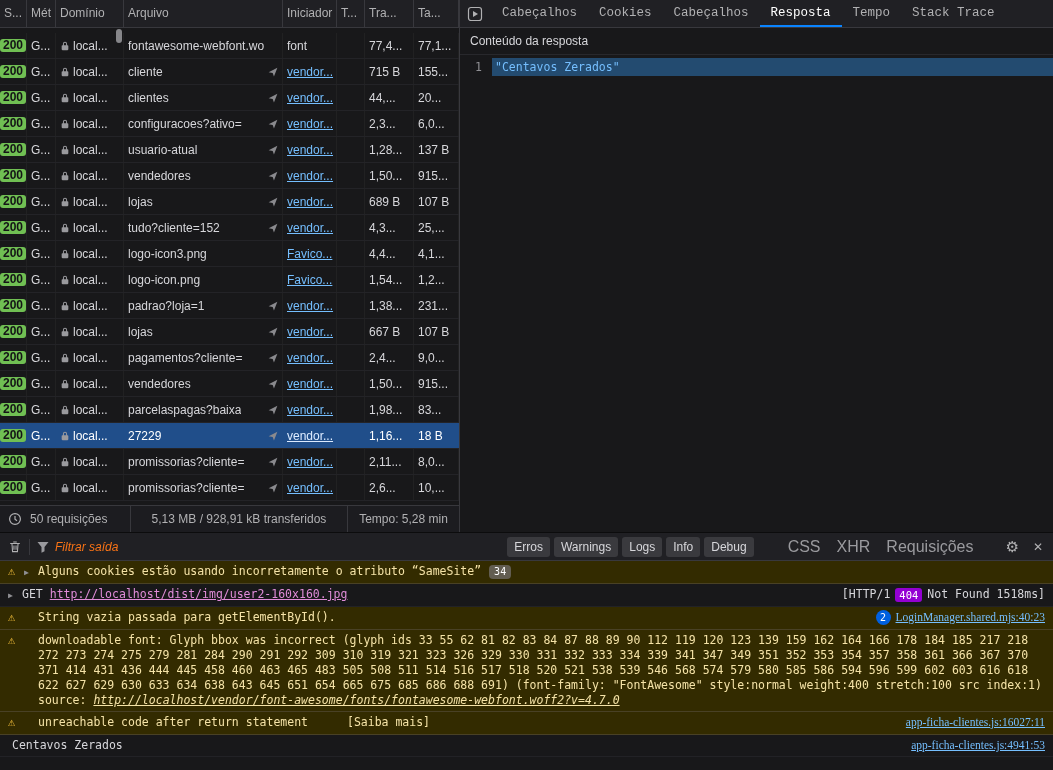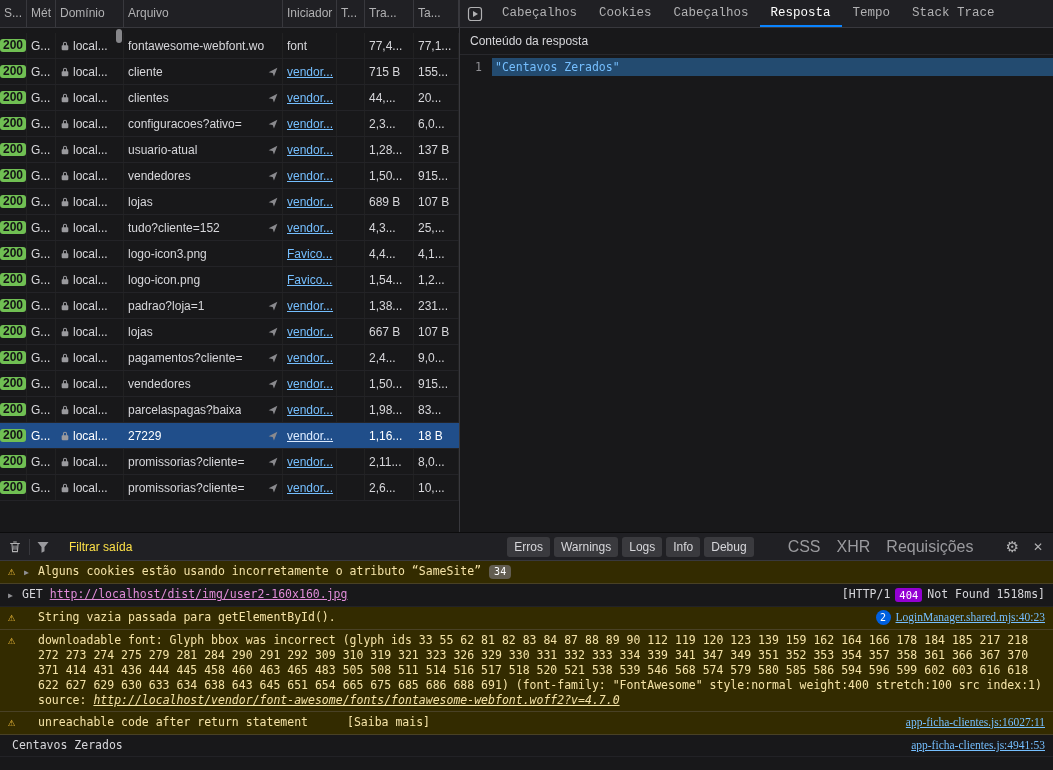--- a/index.html
+++ b/index.html
@@ -56,21 +56,21 @@
   .gutter { width:32px; flex:none; text-align:right; padding-right:10px; color:#8f8f94; }
   .code-line { flex:1; background:#234b70; height:18px; line-height:18px; padding-left:3px; }
   .json-string { color:#75bfff; }
 
   
   .console { flex:1; border-top:1px solid #0c0c0d; display:flex; flex-direction:column; background:#18181a; }
   .con-toolbar { height:28px; flex:none; display:flex; align-items:center; background:#202024;
     border-bottom:1px solid #38383d; padding:0 10px 0 8px; }
   .icon-btn { display:flex; align-items:center; color:#b1b1b3; cursor:pointer; }
   .tool-sep { width:1px; height:16px; background:#38383d; margin:0 7px; }
-  .filter-placeholder { color:#fde047; margin-left:20px; }
+  .filter-placeholder { color:#f97316; margin-left:6px;font-style:italic; }
   .con-toolbar .spacer { flex:1; }
   .lvl-btn { background:#3a3a3e; color:#d7d7db; border:none; border-radius:3px;
     font-size:12px; font-family:inherit; padding:3px 7px; margin-left:4px; cursor:pointer; }
   .cat-btn { background:none; border:none; color:#9a9a9e; font-size:16px; font-family:inherit;
     padding:3px 6px; margin-left:4px; cursor:pointer; }
   .cat-group { margin-left:28px; }
   .gear { margin-left:26px; font-size:15px; }
   .close-x { margin-left:14px; font-size:12px; }
 
   .messages { flex:1; overflow:hidden; font-family:"DejaVu Sans Mono", monospace; font-size:11.5px; line-height:15px; }
@@ -590,20 +590,31 @@
                   <path fill="currentColor" d="M1 8.5 15 1 9.5 15l-2-5.5L1 8.5z"></path>
                 </svg>
       </span>
     </span>
     <span class="cell c-init link">vendor...</span>
     <span class="cell c-type"></span>
     <span class="cell c-tra">2,6...</span>
     <span class="cell c-ta">10,...</span>
   </div>
 </div>
+      <div class="net-footer">
+        <span class="f-seg seg1">
+          <svg width="14" height="14" viewBox="0 0 14 14" fill="none" stroke="#b1b1b3" stroke-width="1.2">
+              <circle cx="7" cy="7" r="5.4"></circle>
+              <path d="M7 4v3.2l2 1.6"></path>
+            </svg>
+          <span>50 requisições</span>
+        </span>
+        <span class="f-seg seg2">5,13 MB / 928,91 kB transferidos</span>
+        <span class="f-seg seg3">Tempo: 5,28 min</span>
+      </div>
     </section>
 
     <section class="detail-panel">
       <div class="tabbar">
         <span class="block-icon">
           <svg width="16" height="16" viewBox="0 0 16 16" fill="none" stroke="currentColor" stroke-width="1.2">
               <rect x="1.5" y="1.5" width="13" height="13" rx="2.5"></rect>
               <path fill="currentColor" stroke="none" d="M6 5l5 3-5 3z"></path>
             </svg>
         </span>

